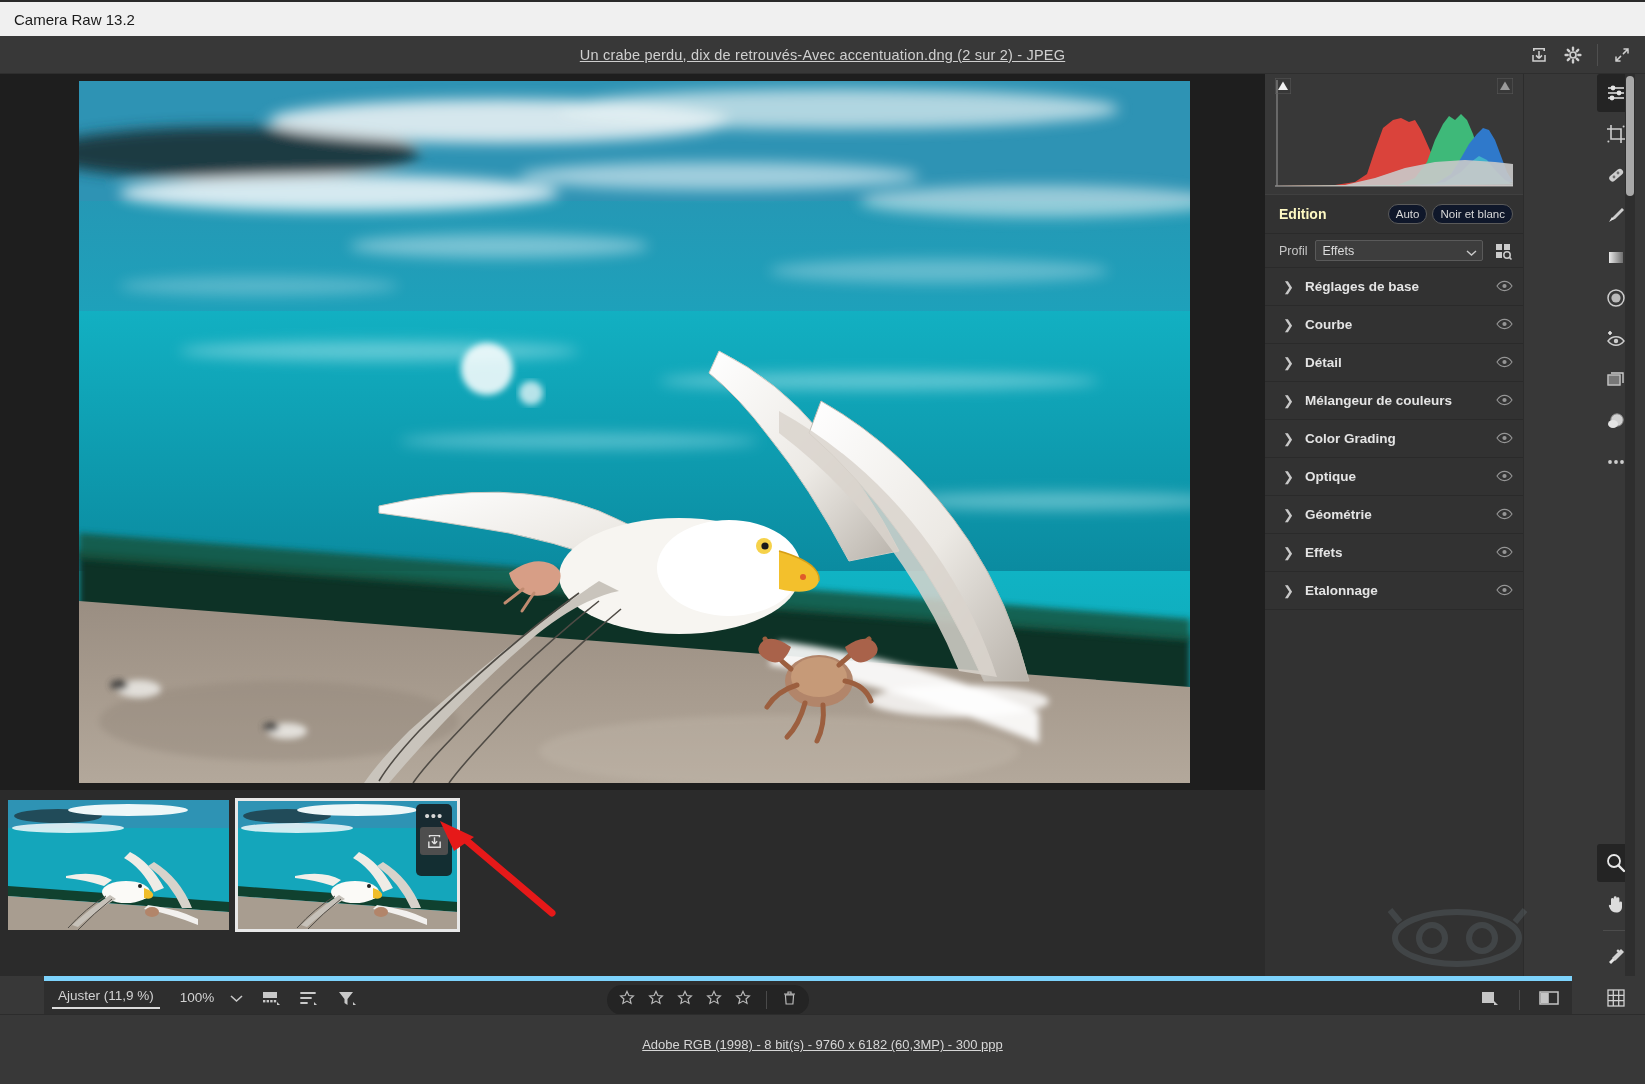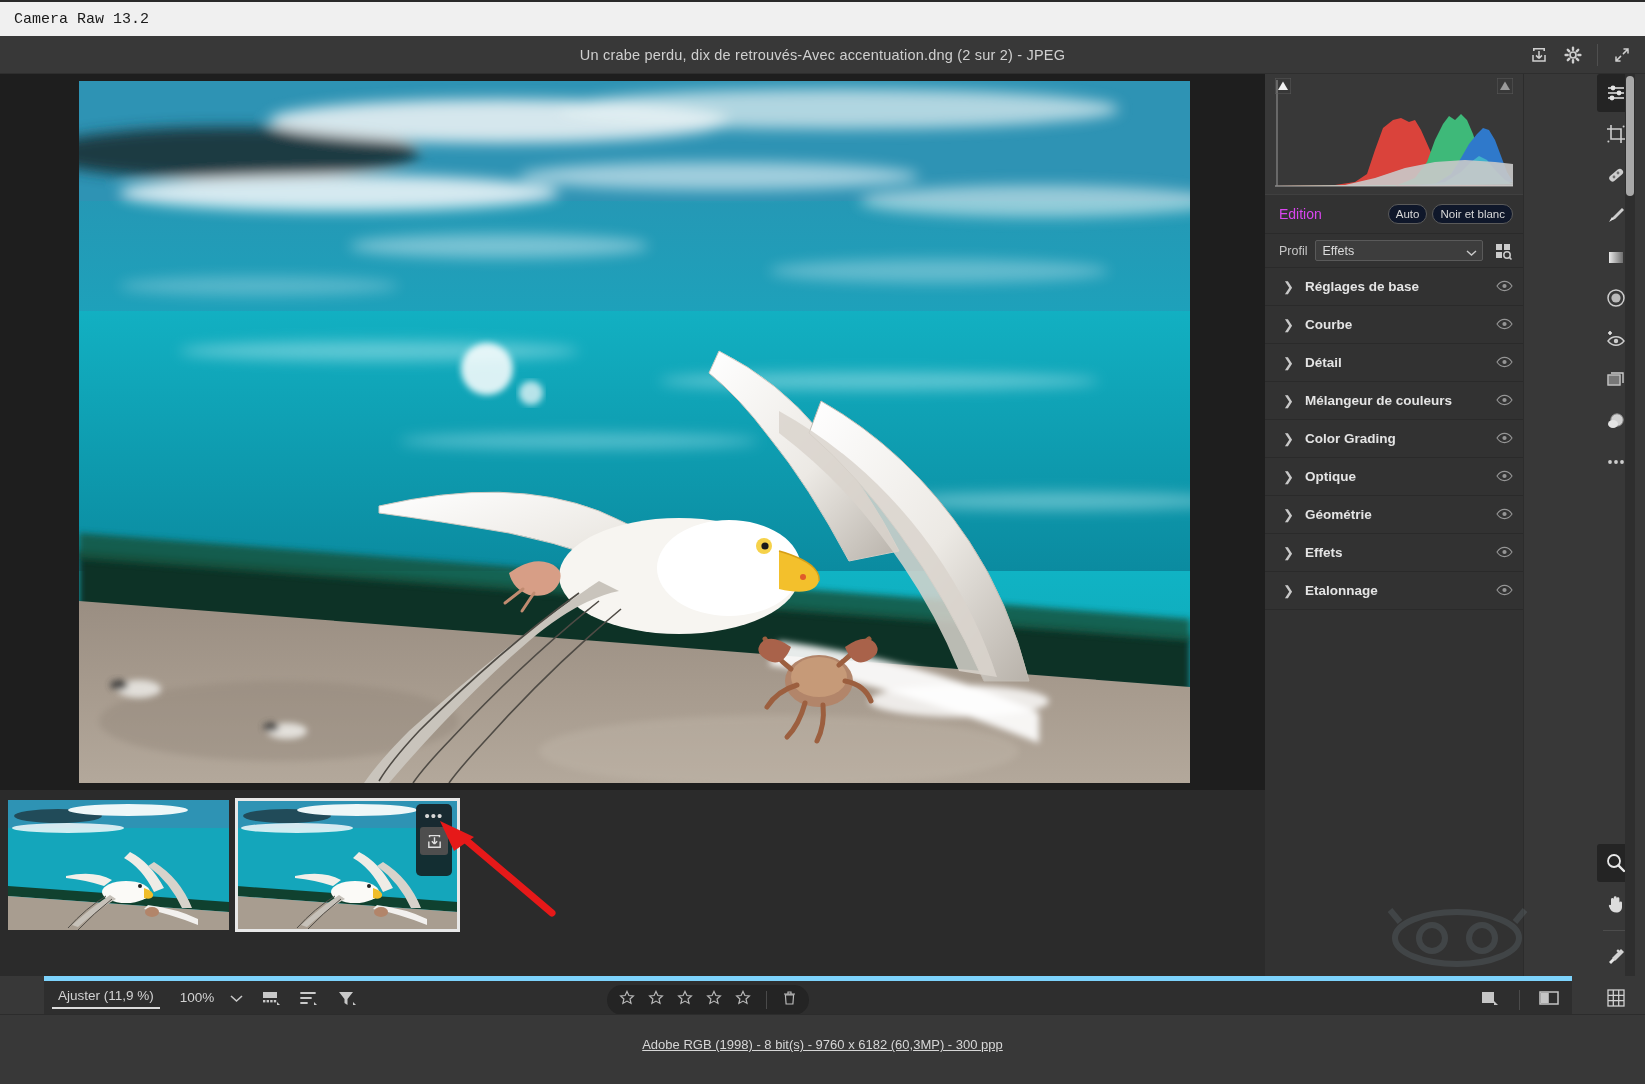--- a/index.html
+++ b/index.html
@@ -7,31 +7,31 @@
     width: 1645px; height: 1084px;
     font-family: "Liberation Sans", sans-serif;
     background: #1c1c1c; overflow: hidden; position: relative;
   }
   #app { position: absolute; inset: 0; background: #383838; }
 
   
   .titlebar {
     position: absolute; left: 0; top: 0; width: 1645px; height: 36px;
     background: #f0f0f0; border-top: 2px solid #2a2a2a;
-    display: flex; align-items: center; padding-left: 14px; font-family: Liberation Mono, monospace;
+    display: flex; align-items: center; padding-left: 14px;
   }
   .titlebar .tb-text { font-size: 15px; color: #1a1a1a; }
 
   
   .header {
     position: absolute; left: 0; top: 36px; width: 1645px; height: 38px;
     background: #383838; display: flex; align-items: center; justify-content: center;
     border-bottom: 1px solid #2e2e2e;
   }
-  .header .doc-title { font-size: 14.5px; color: #cfcfcf; letter-spacing: .2px; }
+  .header .doc-title { font-size: 14.5px; color: #cfcfcf; letter-spacing: .2px; text-decoration: underline; }
   .header-icons {
     position: absolute; right: 8px; top: 0; height: 38px;
     display: flex; align-items: center; gap: 4px;
   }
   .hdr-btn {
     width: 30px; height: 28px; display: flex; align-items: center; justify-content: center;
     cursor: pointer; border-radius: 2px;
   }
   .hdr-sep { width: 1px; height: 22px; background: #4f4f4f; margin: 0 5px; }
 
@@ -117,21 +117,21 @@
   .clip-right {
     position: absolute; right: 0px; top: 0px; width: 16px; height: 16px;
     display: flex; align-items: center; justify-content: center; cursor: pointer;
   }
   .panel-body { background: #323232; }
 
   .edit-head {
     height: 40px; display: flex; align-items: center; padding: 0 10px 0 14px;
     border-top: 1px solid #404040; border-bottom: 1px solid #2a2a2a;
   }
-  .edit-title { font-size: 14px; color: #d946ef; font-weight: normal; flex: 1; }
+  .edit-title { font-size: 14px; color: #fef9c3; font-weight: bold; flex: 1; }
   .mini-btn {
     border: 1px solid #5a5a5a; background: #0f172a; color: #d8d8d8;
     font-size: 11.5px; padding: 3px 7px; border-radius: 10px; cursor: pointer;
     font-family: "Liberation Sans", sans-serif;
   }
   .mini-btn + .mini-btn { margin-left: 5px; }
 
   .profile-row {
     height: 34px; display: flex; align-items: center; padding: 0 8px 0 14px;
     border-bottom: 1px solid #2a2a2a;

